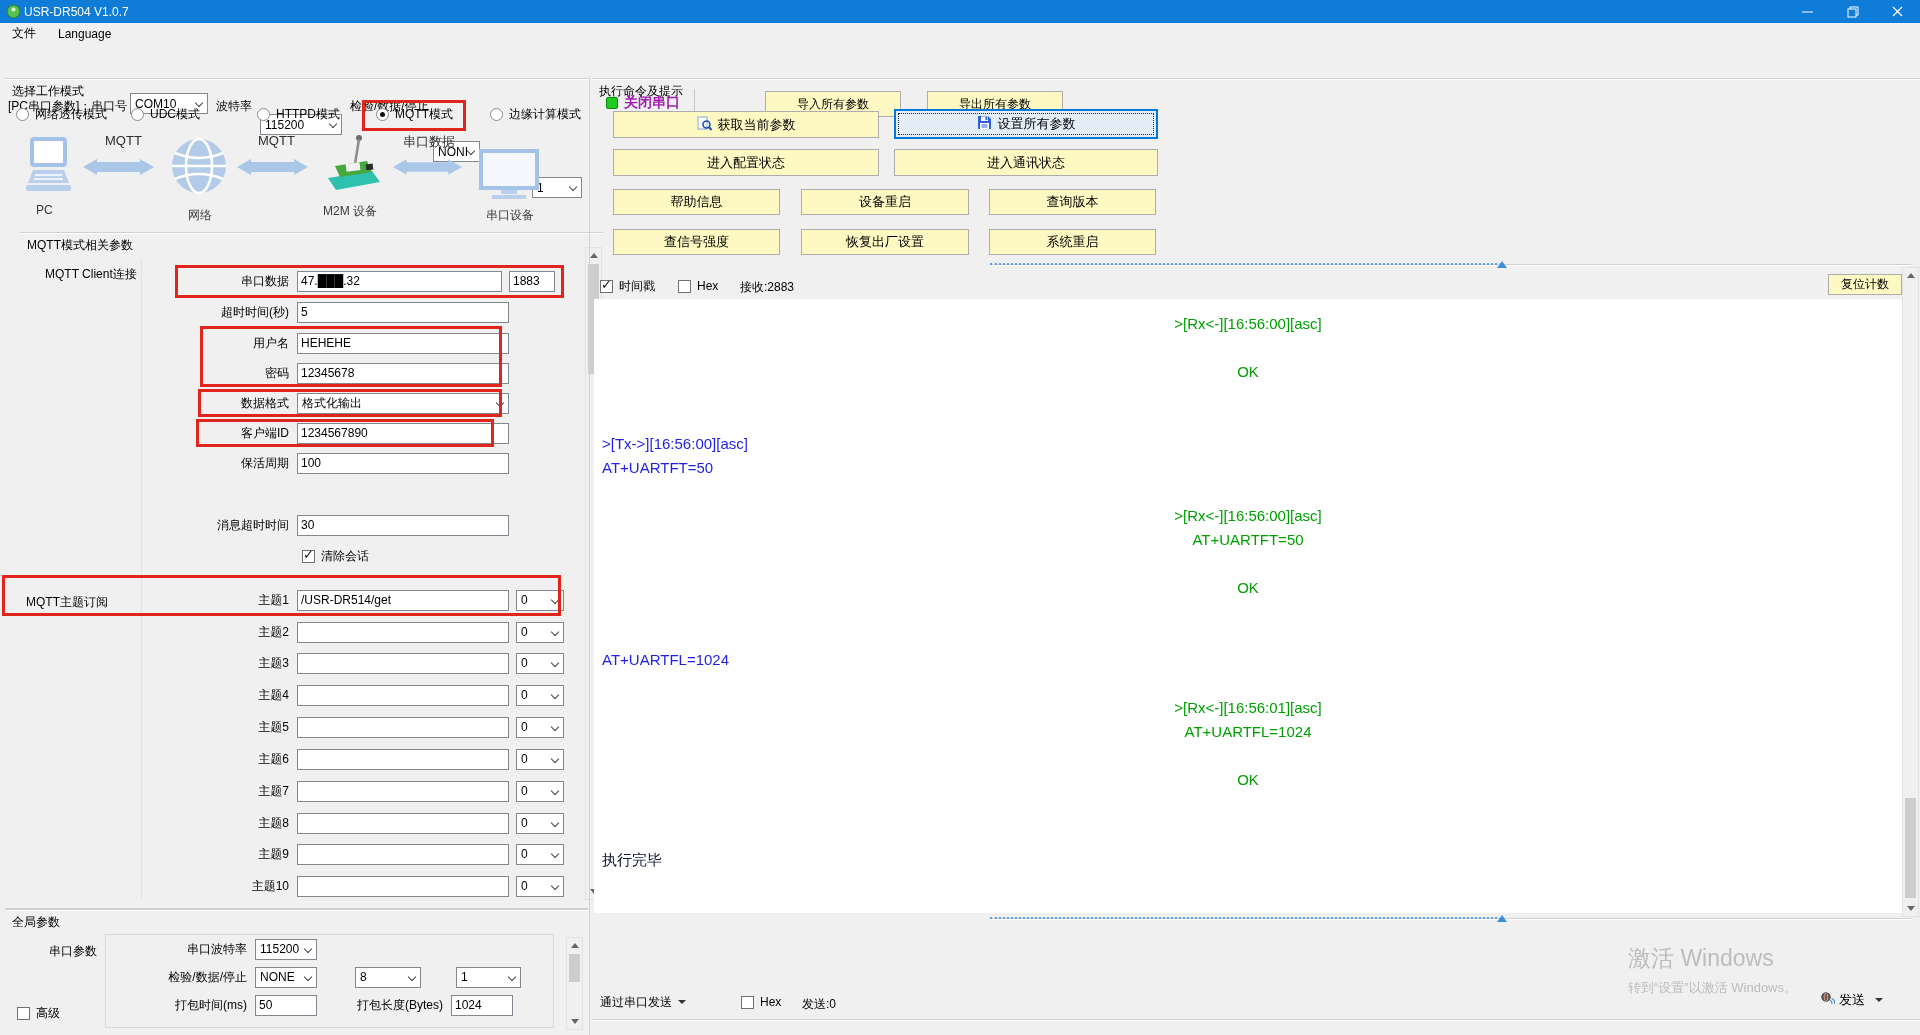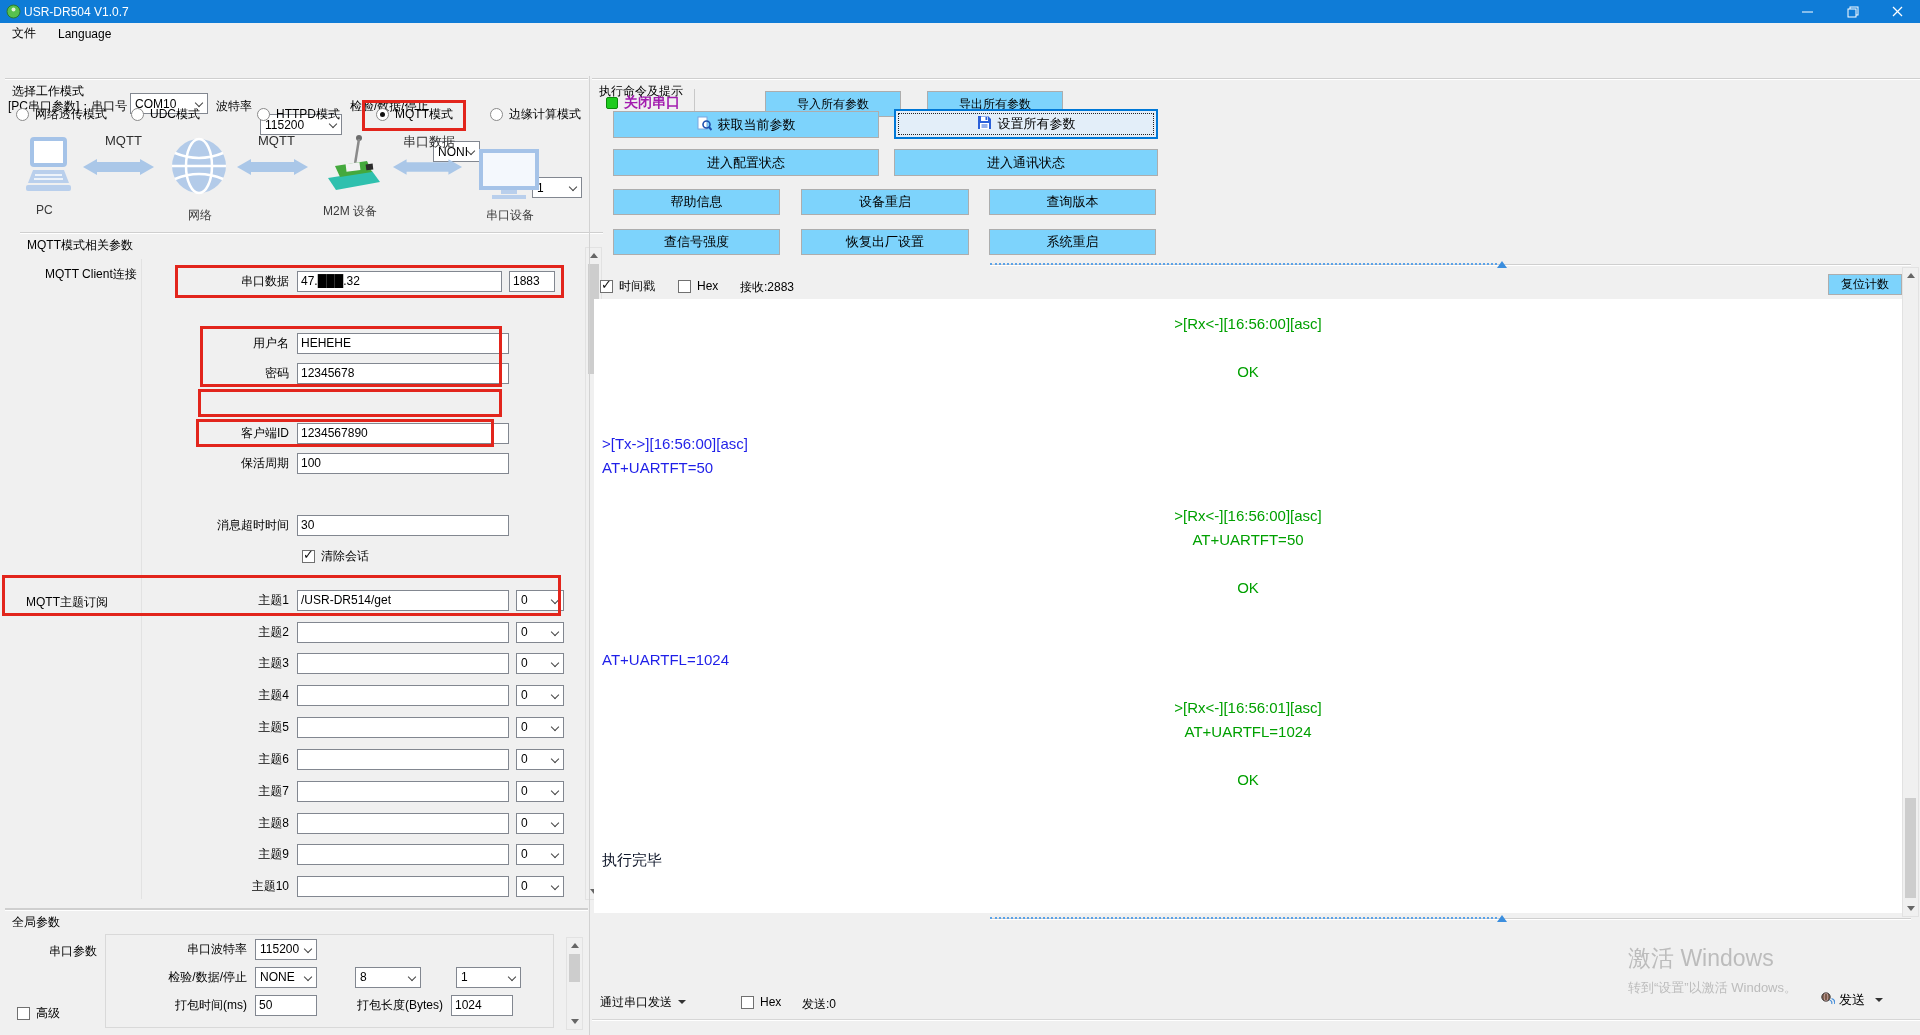--- a/index.html
+++ b/index.html
@@ -16,21 +16,21 @@
 
   
   .menubar { position:absolute; left:0; top:23px; width:1920px; height:21px; background:#f0f0f0; display:flex; align-items:center; gap:22px; padding-left:12px; }
   .toolbar { position:absolute; left:0; top:44px; width:1920px; height:32px; background:#f0f0f0; }
   .tlabel { position:absolute; top:54px; font-size:12px; }
 
   .input { background:#fff; border:1px solid #828790; height:21px; padding:0 3px; font-size:12px; font-family:inherit; }
   .combo { background:#fff; border:1px solid #828790; height:21px; display:flex; align-items:center; padding:0 16px 0 4px; font-size:12px; position:relative; overflow:hidden; white-space:nowrap; }
   .combo .chev { position:absolute; right:5px; top:6px; width:6px; height:6px; border-right:1.4px solid #444; border-bottom:1.4px solid #444; transform:rotate(45deg); }
 
-  .btn { display:flex; align-items:center; justify-content:center; gap:6px; background:#7dd3fc; border:1px solid #adadad; font-size:13px; cursor:default; }
+  .btn { display:flex; align-items:center; justify-content:center; gap:6px; background:#fef9c3; border:1px solid #adadad; font-size:13px; cursor:default; }
   .btn-focus { background:#e3eef9; border:2px solid #0078d7; outline:1px dotted #222; outline-offset:-5px; }
 
   .cb { display:inline-block; width:13px; height:13px; background:#fff; border:1px solid #707070; position:relative; flex:none; }
   .cb.checked::after { content:"\2713"; position:absolute; left:0; top:-4px; font-size:13px; font-weight:700; color:#111; }
   .rb { display:inline-block; width:13px; height:13px; background:#fff; border:1px solid #8a8a8a; border-radius:50%; position:relative; flex:none; }
   .rb.selected::after { content:""; position:absolute; left:3px; top:3px; width:5px; height:5px; border-radius:50%; background:#111; }
 
   .group { position:absolute; border-top:1px solid #cfcfcf; box-shadow:inset 0 1px 0 #ffffff; }
   .gtitle { position:absolute; left:7px; top:4px; font-size:12px; }
 
@@ -227,27 +227,38 @@
   <div class="group" style="left:20px;top:232px;width:583px;height:673px;overflow:hidden">
     <div class="gtitle">MQTT模式相关参数</div>
     <div class="vdiv" style="left:121px;top:26px;bottom:6px"></div>
     <span class="abs" style="left:25px;top:33px">MQTT Client连接</span>
 
     <div class="frow" style="top:37px">
       <span class="flabel">串口数据</span>
       <input class="input" style="width: 205px;" value="47.███.32">
       <input class="input" style="width: 46px; margin-left: 7px;" value="1883">
     </div>
+    <div class="frow" style="top:68px">
+      <span class="flabel">超时时间(秒)</span>
+      <input class="input" style="width: 212px;" value="5">
+    </div>
     <div class="frow" style="top:99px">
       <span class="flabel">用户名</span>
       <input class="input" style="width: 212px;" value="HEHEHE">
     </div>
     <div class="frow" style="top:129px">
       <span class="flabel">密码</span>
       <input class="input" style="width: 212px;" value="12345678">
+    </div>
+    <div class="frow" style="top:159px">
+      <span class="flabel">数据格式</span>
+      <div class="combo" style="width:212px">
+          <span>格式化输出</span>
+          <i class="chev"></i>
+        </div>
     </div>
     <div class="frow" style="top:189px">
       <span class="flabel">客户端ID</span>
       <input class="input" style="width: 212px;" value="1234567890">
     </div>
     <div class="frow" style="top:219px">
       <span class="flabel">保活周期</span>
       <input class="input" style="width: 212px;" value="100">
     </div>
     <div class="frow" style="top:281px">

